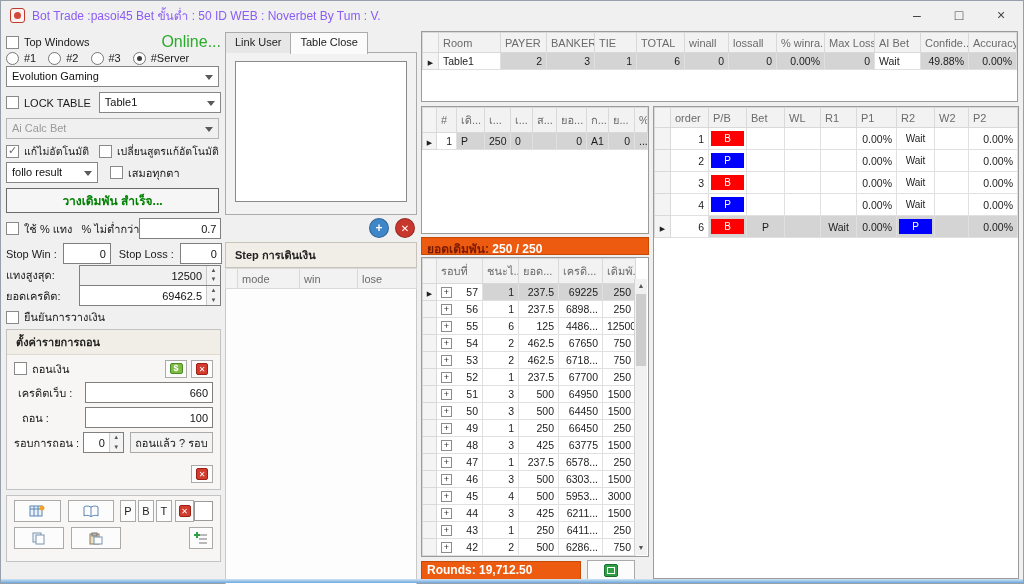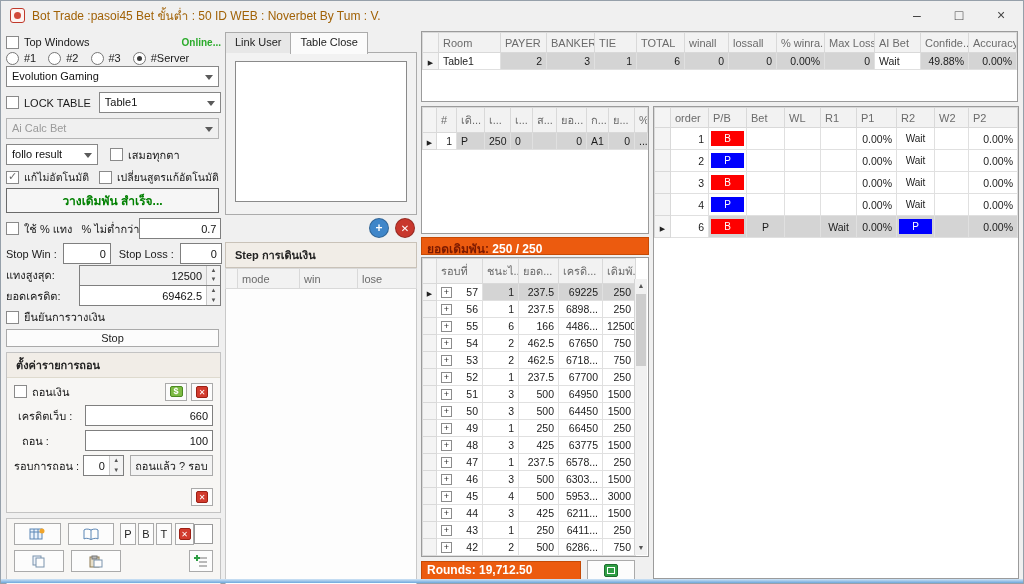--- a/index.html
+++ b/index.html
@@ -4,21 +4,21 @@
 <style>
 *{margin:0;padding:0;box-sizing:border-box;font-family:"Liberation Sans","DejaVu Sans",sans-serif}
 html,body{width:1024px;height:584px;overflow:hidden}
 body{background:#e4e4e4;position:relative}
 .window{position:absolute;inset:0;background:#f0f0f0;border:1px solid #96a0aa}
 .bottom-edge{position:absolute;left:0;right:0;bottom:0;height:4px;background:linear-gradient(#cfe3f5,#6da8dd);z-index:60}
 
 .titlebar{position:absolute;left:1px;top:1px;right:1px;height:26px;background:#f0f0f0;display:flex;align-items:center;padding-left:8px}
 .appicon{width:15px;height:15px;border:1px solid #c0392b;border-radius:3px;background:#fdf4f2;position:relative;flex:0 0 auto}
 .appicon::after{content:"";position:absolute;left:3px;top:3px;width:7px;height:7px;border-radius:50%;background:#d1493a}
-.wtitle{font-size:12px;color:#a16207;margin-left:7px;white-space:nowrap}
+.wtitle{font-size:12px;color:#8b5cf6;margin-left:7px;white-space:nowrap}
 .wbtns{margin-left:auto;display:flex}
 .wbtn{width:42px;height:26px;display:flex;align-items:center;justify-content:center;font-size:14px;color:#444}
 
 .cb{display:inline-block;width:13px;height:13px;border:1px solid #8a8a8a;background:#fff;vertical-align:middle;flex:0 0 auto;position:relative}
 .cb.checked::after{content:"✓";position:absolute;left:1px;top:-2px;font-size:11px;color:#6a6a6a}
 .rb{display:inline-block;width:13px;height:13px;border:1px solid #777;border-radius:50%;background:#fff;position:relative;flex:0 0 auto}
 .rb.sel::after{content:"";position:absolute;left:3px;top:3px;width:5px;height:5px;border-radius:50%;background:#3b3b3b}
 .lbl{font-size:11px;color:#1a1a1a;margin-left:5px;white-space:nowrap}
 .dd{position:relative;background:#fff;border:1px solid #878787;height:21px;font-size:11px;color:#111;padding:3px 16px 0 5px;white-space:nowrap}
 .dd::after{content:"";position:absolute;right:5px;top:8px;border-left:4px solid transparent;border-right:4px solid transparent;border-top:5px solid #5a5a5a}
@@ -28,21 +28,21 @@
 .spin.disabled{background:#f0f0f0}
 .spin input{border:0;background:transparent;width:100%;height:100%;font-size:11px;text-align:right;padding:0 18px 0 4px;color:#111}
 .ud{position:absolute;right:0;top:0;bottom:0;width:14px;border-left:1px solid #c9c9c9;display:flex;flex-direction:column}
 .ud span{flex:1;background:#f3f3f3;color:#555;font-size:6px;line-height:9px;text-align:center}
 .btn{background:#fcfcfc;border:1px solid #aaa;font-size:11px;color:#222;display:flex;align-items:center;justify-content:center;white-space:nowrap}
 .row{display:flex;align-items:center}
 
 .left{position:absolute;left:5px;top:30px;width:215px;height:548px}
 .left .row{margin-bottom:0}
 .r-top{height:16px;margin:3px 0 7px}
-.online{margin-left:auto;font-size:10px;font-weight:bold;color:#2bab2b}
+.online{margin-left:auto;font-size:16px;font-weight:normal;color:#2bab2b}
 .radios{height:16px;margin-bottom:6px}
 .radios label{display:flex;align-items:center;margin-right:12px}
 .bigbtn{width:213px;height:25px;border:1px solid #6a6a6a;background:#f6f6f6;color:#008000;font-weight:bold;font-size:12px;display:flex;align-items:center;justify-content:center;margin:1px 0 5px}
 .grp{border:1px solid #c3c3c3;background:#f7f6f4;margin-top:5px}
 .grp-cap{font-size:11px;font-weight:bold;color:#222;padding:3px 9px;background:#f1ede7;border-bottom:1px solid #dedace}
 .grp-body{padding:4px 7px 6px}
 .sqbtn{width:22px;height:18px;background:#fcfcfc;border:1px solid #aaa;display:flex;align-items:center;justify-content:center}
 .micon{width:13px;height:11px;background:#7dbb44;border:1px solid #4c8a22;border-radius:2px;color:#fff;font-size:9px;line-height:9px;text-align:center;font-weight:bold}
 .xicon{width:12px;height:12px;background:#d23b2e;border:1px solid #9c2015;border-radius:2px;color:#fff;font-size:8px;line-height:11px;text-align:center;font-weight:bold}
 .toolbtn{height:22px;background:#fcfcfc;border:1px solid #aaa;display:flex;align-items:center;justify-content:center;font-size:11px;color:#222}
@@ -131,30 +131,30 @@
           <span class="lbl">#Server</span>
         </label>
       </div>
     <div class="dd" style="width:213px;margin-bottom:5px"><span>Evolution Gaming</span></div>
     <div class="row" style="height:21px;margin-bottom:5px">
       <span class="cb"></span>
       <span class="lbl">LOCK TABLE</span>
       <div class="dd" style="width:140px;margin-left:8px"><span>Table1</span></div>
     </div>
     <div class="dd disabled" style="width:213px;margin-bottom:5px"><span>Ai Calc Bet</span></div>
-    <div class="row" style="height:21px;margin-bottom:5px">
-      <div class="dd" style="width:92px"><span>follo result</span></div>
-      <span class="cb" style="margin-left:12px"></span>
-      <span class="lbl">เสมอทุกตา</span>
-    </div>
     <div class="row" style="height:15px;margin-bottom:3px">
       <span class="cb checked"></span>
       <span class="lbl" style="font-size:10.5px">แก้ไม่อัตโนมัติ</span>
       <span class="cb" style="margin-left:10px"></span>
       <span class="lbl" style="font-size:10.5px">เปลี่ยนสูตรแก้อัตโนมัติ</span>
+    </div>
+    <div class="row" style="height:21px;margin-bottom:5px">
+      <div class="dd" style="width:92px"><span>follo result</span></div>
+      <span class="cb" style="margin-left:12px"></span>
+      <span class="lbl">เสมอทุกตา</span>
     </div>
     <div class="bigbtn">วางเดิมพัน สำเร็จ...</div>
     <div class="row" style="height:21px;margin-bottom:4px">
       <span class="cb"></span>
       <span class="lbl">ใช้ % แทง</span>
       <span class="lbl" style="margin-left:9px">% ไม่ต่ำกว่า</span>
       <input class="tin" style="width: 82px; margin-left: auto;" value="0.7">
     </div>
     <div class="row" style="height:21px;margin-bottom:4px">
       <span class="lbl" style="margin-left:0">Stop Win :</span>
@@ -179,21 +179,20 @@
         <span class="ud">
             <span>▲</span>
             <span>▼</span>
           </span>
       </div>
     </div>
     <div class="row" style="height:14px;margin-bottom:5px">
       <span class="cb"></span>
       <span class="lbl">ยืนยันการวางเงิน</span>
     </div>
-    <div class="btn" style="width:213px;height:18px">Stop</div>
 
     <div class="grp">
       <div class="grp-cap">ตั้งค่ารายการถอน</div>
       <div class="grp-body">
         <div class="row" style="height:19px;margin-bottom:4px">
           <span class="cb"></span>
           <span class="lbl">ถอนเงิน</span>
           <span class="sqbtn" style="margin-left:auto">
               <span class="micon">$</span>
             </span>
@@ -478,21 +477,21 @@
 
           <tr>
             <td class="sc"></td>
             <td class="roundcell">
               <span class="inner">
                 <span class="plusbox">+</span>
                 <span>55</span>
               </span>
             </td>
             <td class="num">6</td>
-            <td class="num">166</td>
+            <td class="num">125</td>
             <td class="num">4486...</td>
             <td class="num">12500</td>
           </tr>
 
           <tr>
             <td class="sc"></td>
             <td class="roundcell">
               <span class="inner">
                 <span class="plusbox">+</span>
                 <span>54</span>

